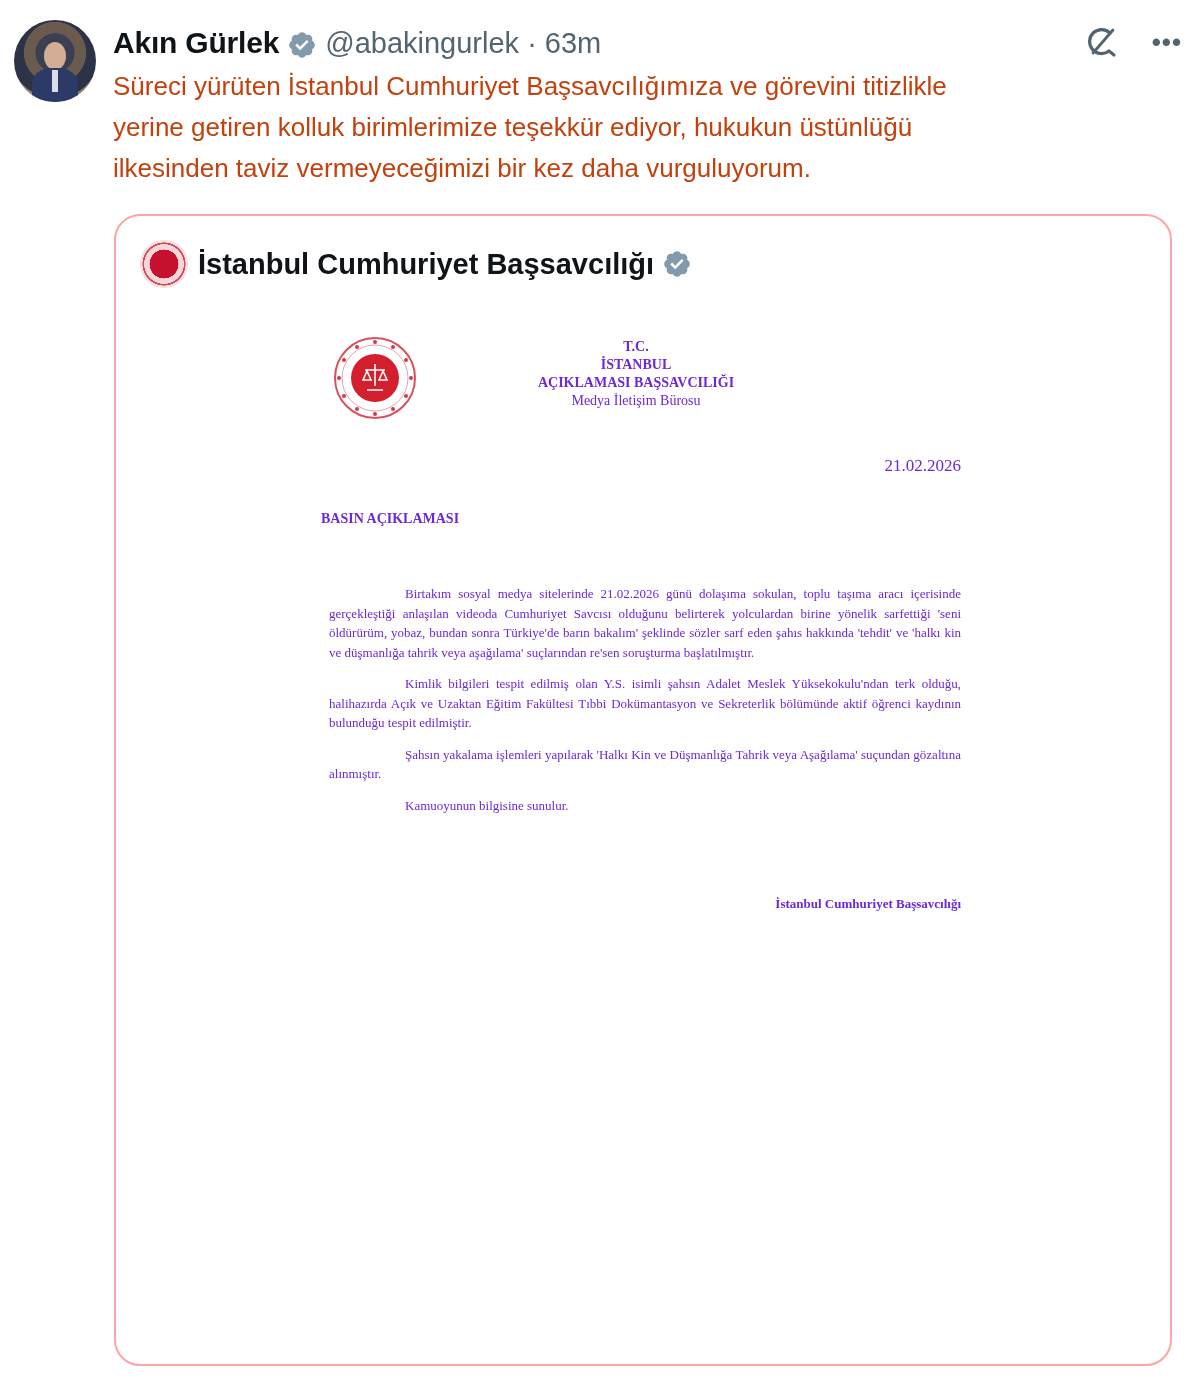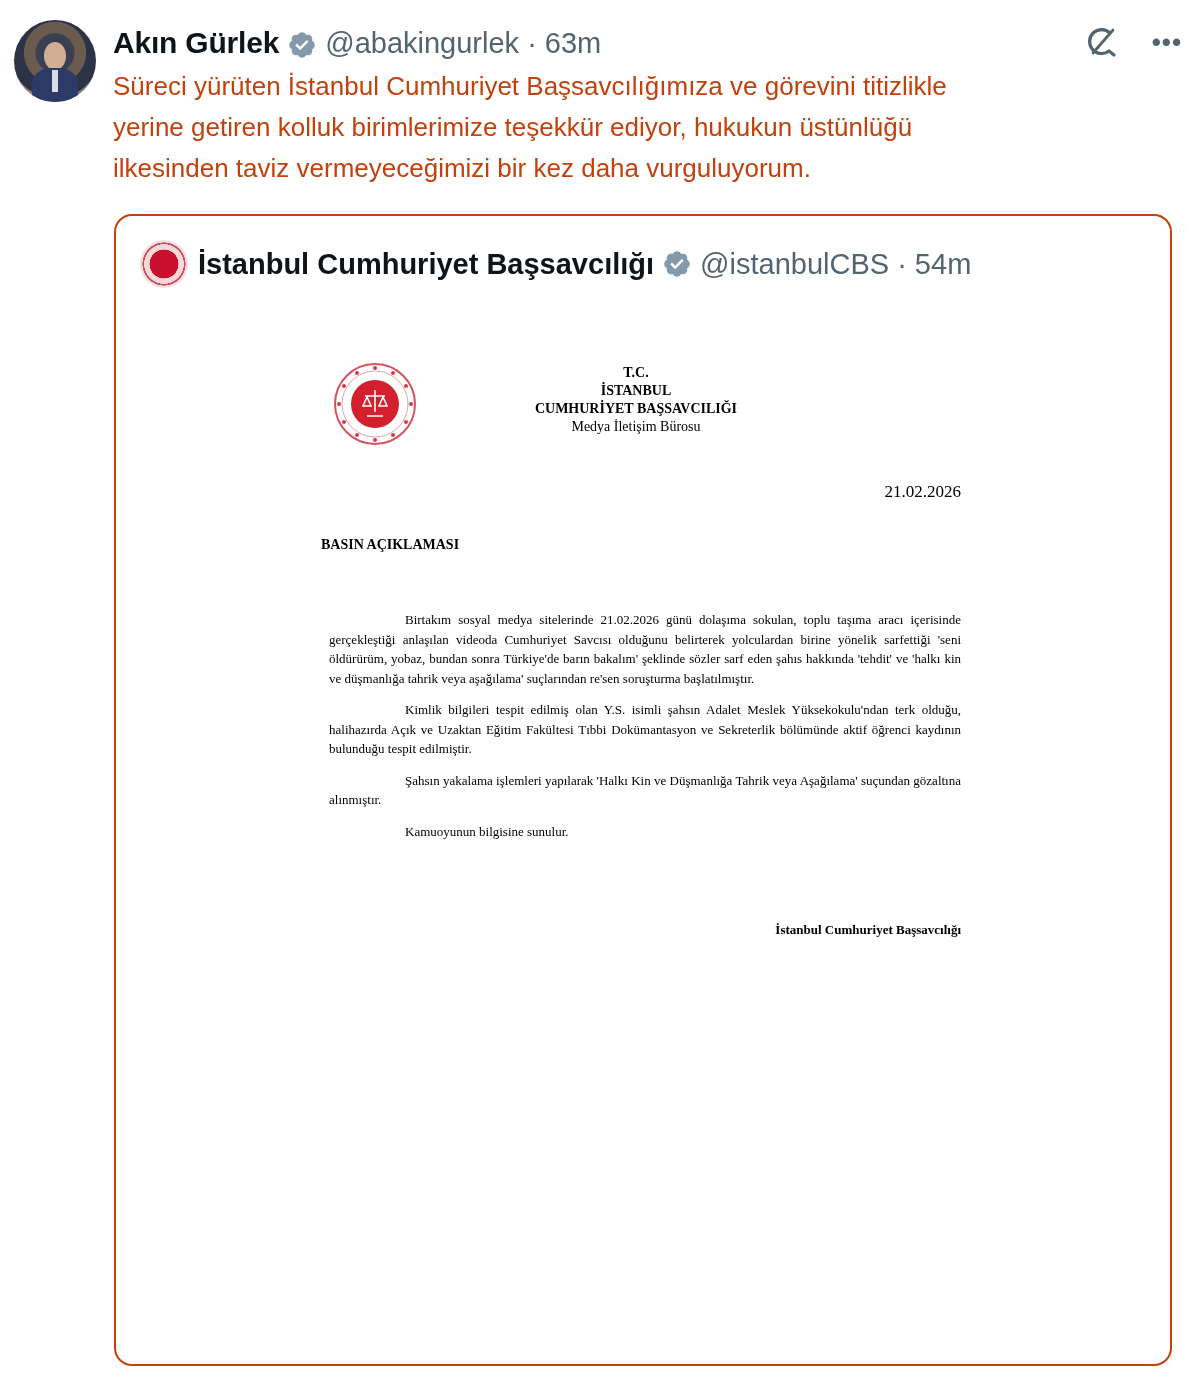--- a/index.html
+++ b/index.html
@@ -18,27 +18,27 @@
   .verified { width: 30px; height: 30px; margin: 0 8px 0 8px; display: inline-block; }
   .handle { font-size: 29px; color: #536471; }
 
   .top-actions { position: absolute; right: 18px; top: 24px; display: flex; align-items: center; gap: 32px; }
   .grok-icon { width: 36px; height: 36px; }
   .more-icon { font-size: 26px; color: #536471; letter-spacing: 1px; font-weight: 700; line-height: 1; }
 
   .tweet-text { position: absolute; left: 113px; top: 66px; width: 1060px; font-size: 26px; line-height: 41px; color: #c2410c; }
   .tweet-text div { white-space: nowrap; }
 
-  .quote { position: absolute; left: 114px; top: 214px; width: 1058px; height: 1152px; border: 2px solid #c2410c; border-radius: 18px; background: #ffffff; box-sizing: border-box; }
+  .quote { position: absolute; left: 114px; top: 214px; width: 1058px; height: 1152px; border: 2px solid #fca5a5; border-radius: 26px; background: #ffffff; box-sizing: border-box; }
   .quote-header { position: absolute; left: 24px; top: 24px; height: 48px; display: flex; align-items: center; white-space: nowrap; }
   .q-avatar { width: 48px; height: 48px; border-radius: 50%; background: radial-gradient(circle, #c8102e 0 42%, #f5d7d9 43% 58%, #d34a5a 59% 63%, #f5dfe1 64% 100%); margin-right: 10px; position: relative; }
   .q-name { font-weight: 700; font-size: 29px; color: #0f1419; }
   .q-handle { font-size: 29px; color: #536471; }
 
-  .doc { position: absolute; left: 205px; top: 138px; width: 660px; height: 620px; font-family: "Liberation Serif", "DejaVu Serif", serif; color: #000000; }
+  .doc { position: absolute; left: 205px; top: 112px; width: 660px; height: 620px; font-family: "Liberation Serif", "DejaVu Serif", serif; color: #6d28d9; }
   .seal { position: absolute; left: 12px; top: 8px; width: 84px; height: 84px; }
   .doc-head { position: absolute; left: 150px; top: 10px; width: 330px; text-align: center; font-size: 14px; line-height: 18px; }
   .doc-head .b { font-weight: 700; }
   .doc-date { position: absolute; right: 20px; top: 128px; font-size: 17px; }
   .doc-title { position: absolute; left: 0; width: 650px; top: 183px; font-weight: 700; font-size: 14px; }
   .doc-body { position: absolute; left: 8px; top: 256px; width: 632px; font-size: 13px; line-height: 19.5px; text-align: justify; }
   .doc-body p { margin: 0 0 12px 0; text-indent: 76px; }
   .doc-sign { position: absolute; right: 20px; top: 568px; font-weight: 700; font-size: 13px; }
 </style>
 </head>
@@ -75,21 +75,20 @@
   </div>
 
   <div class="quote">
     <div class="quote-header">
       <div class="q-avatar"></div>
       <span class="q-name">İstanbul Cumhuriyet Başsavcılığı</span>
       <svg class="verified" viewBox="0 0 24 24">
         <path fill="#829aab" d="M22.25 12c0-1.43-.88-2.67-2.19-3.34.46-1.39.2-2.9-.81-3.91s-2.52-1.27-3.91-.81c-.66-1.31-1.91-2.19-3.34-2.19s-2.67.88-3.33 2.19c-1.4-.46-2.91-.2-3.92.81s-1.26 2.52-.8 3.91c-1.31.67-2.2 1.910-2.2 3.34s.89 2.67 2.2 3.34c-.46 1.39-.21 2.9.8 3.91s2.52 1.26 3.91.81c.67 1.31 1.91 2.19 3.34 2.19s2.68-.88 3.34-2.19c1.39.45 2.9.2 3.910-.81s1.27-2.52.81-3.91c1.31-.67 2.19-1.91 2.19-3.34z"></path>
         <path fill="#ffffff" d="M10.54 16.2l-3.9-3.9 1.41-1.41 2.49 2.49 5.32-5.32 1.41 1.41z"></path>
       </svg>
-      <span class="q-handle">@istanbulCBS · 54m</span>
     </div>
 
     <div class="doc">
       <svg class="seal" viewBox="0 0 84 84">
         <circle cx="42" cy="42" r="40" fill="#fff" stroke="#d9515e" stroke-width="2"></circle>
         <circle cx="42" cy="42" r="33" fill="none" stroke="#e8a0a8" stroke-width="1"></circle>
         <g fill="#d23a4a">
           <circle cx="42" cy="6" r="2"></circle>
             <circle cx="60" cy="11" r="2"></circle>
             <circle cx="73" cy="24" r="2"></circle>
@@ -102,21 +101,21 @@
             <circle cx="6" cy="42" r="2"></circle>
             <circle cx="11" cy="24" r="2"></circle>
             <circle cx="24" cy="11" r="2"></circle>
         </g>
         <circle cx="42" cy="42" r="24" fill="#d41f2e"></circle>
         <path d="M42 28 v22 M32 34 h20 M30 44 l4-9 4 9 z M46 44 l4-9 4 9 z M34 54 h16" stroke="#fff" stroke-width="1.6" fill="none"></path>
       </svg>
       <div class="doc-head">
         <div class="b">T.C.</div>
         <div class="b">İSTANBUL</div>
-        <div class="b">CUMHURİYET BAŞSAVCILIĞI</div>
+        <div class="b">AÇIKLAMASI BAŞSAVCILIĞI</div>
         <div>Medya İletişim Bürosu</div>
       </div>
       <div class="doc-date">21.02.2026</div>
       <div class="doc-title">BASIN AÇIKLAMASI</div>
       <div class="doc-body">
         <p>Birtakım sosyal medya sitelerinde 21.02.2026 günü dolaşıma sokulan, toplu taşıma aracı içerisinde gerçekleştiği anlaşılan videoda Cumhuriyet Savcısı olduğunu belirterek yolculardan birine yönelik sarfettiği 'seni öldürürüm, yobaz, bundan sonra Türkiye'de barın bakalım' şeklinde sözler sarf eden şahıs hakkında 'tehdit' ve 'halkı kin ve düşmanlığa tahrik veya aşağılama' suçlarından re'sen soruşturma başlatılmıştır.</p>
         <p>Kimlik bilgileri tespit edilmiş olan Y.S. isimli şahsın Adalet Meslek Yüksekokulu'ndan terk olduğu, halihazırda Açık ve Uzaktan Eğitim Fakültesi Tıbbi Dokümantasyon ve Sekreterlik bölümünde aktif öğrenci kaydının bulunduğu tespit edilmiştir.</p>
         <p>Şahsın yakalama işlemleri yapılarak 'Halkı Kin ve Düşmanlığa Tahrik veya Aşağılama' suçundan gözaltına alınmıştır.</p>
         <p>Kamuoyunun bilgisine sunulur.</p>
       </div>

